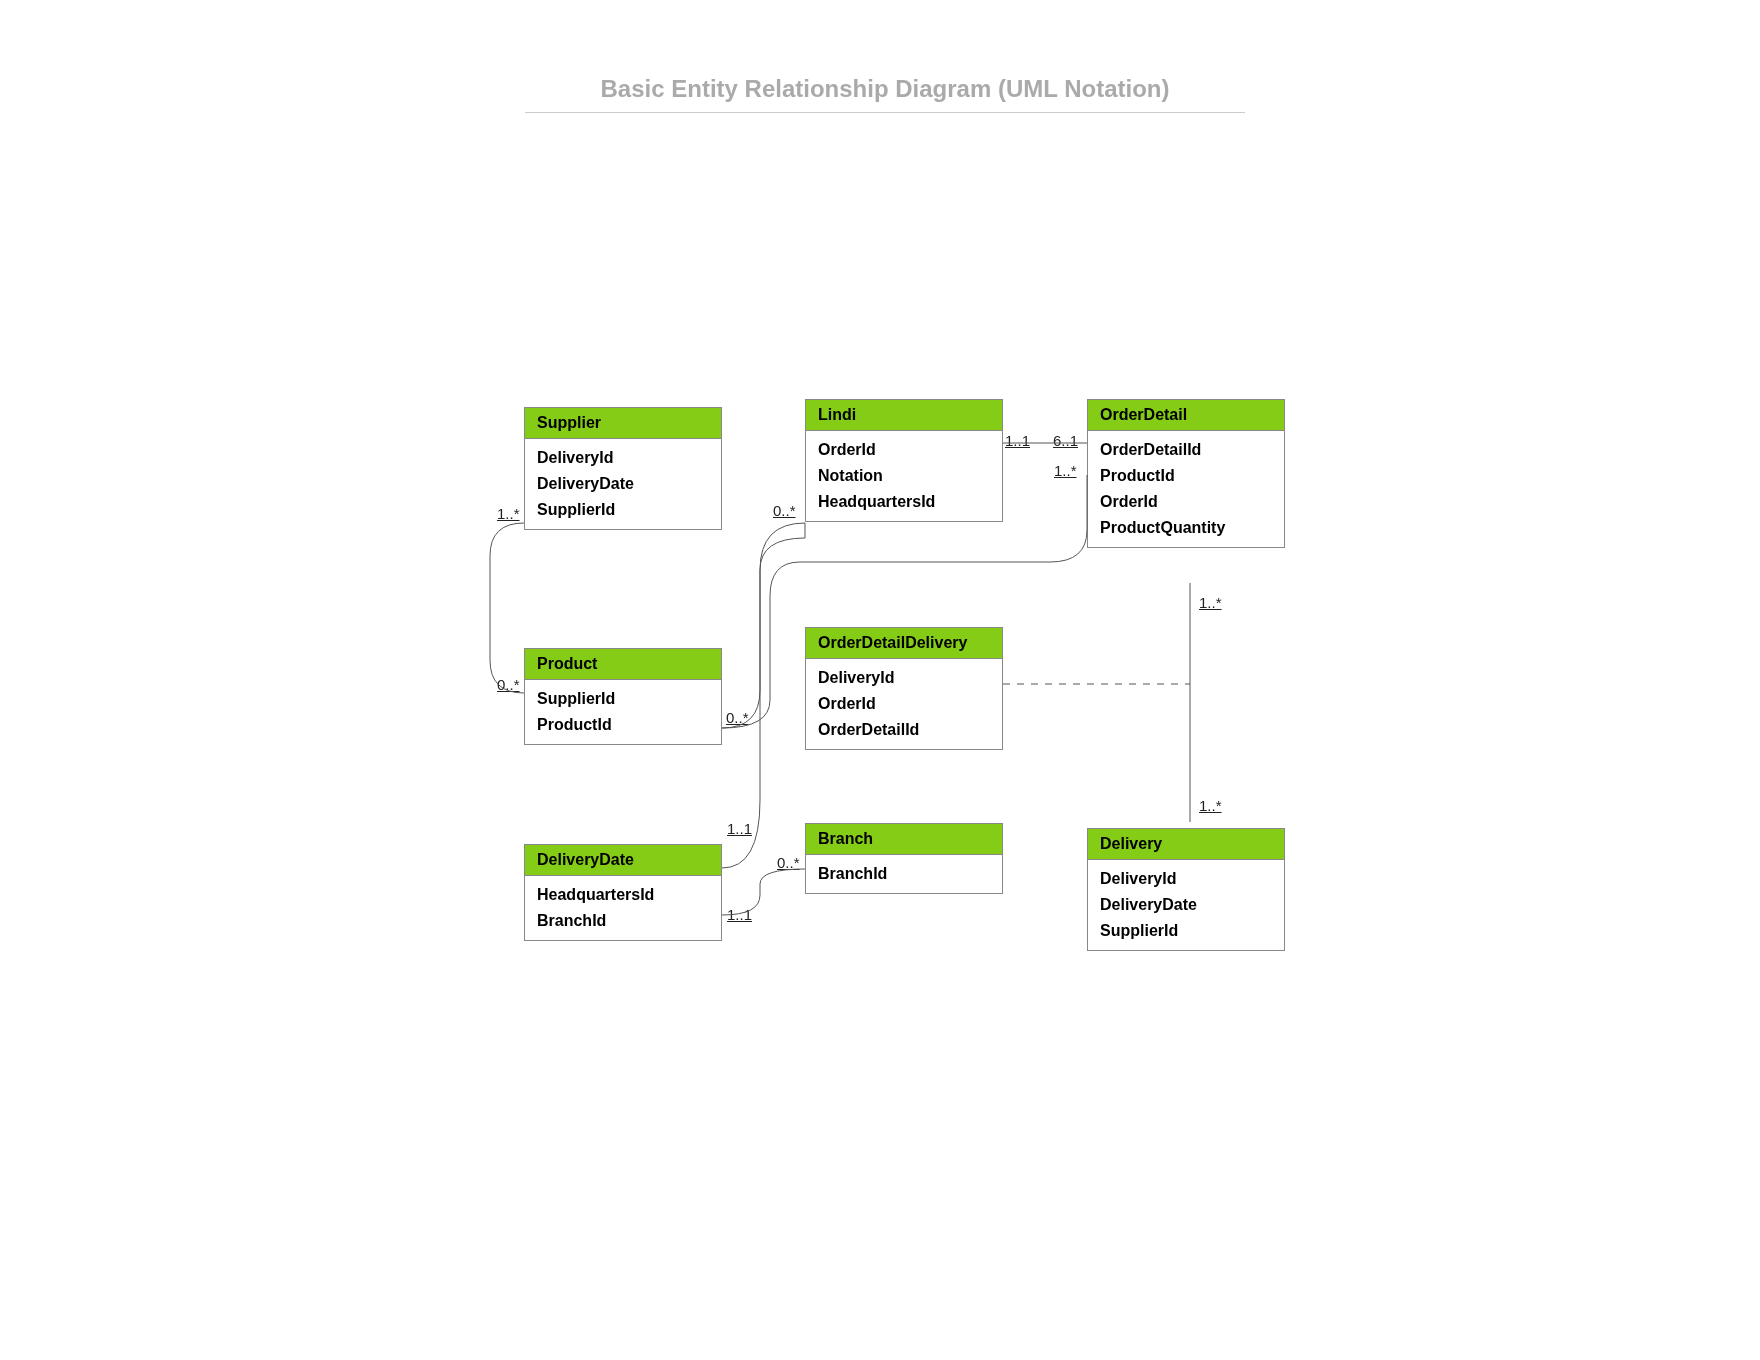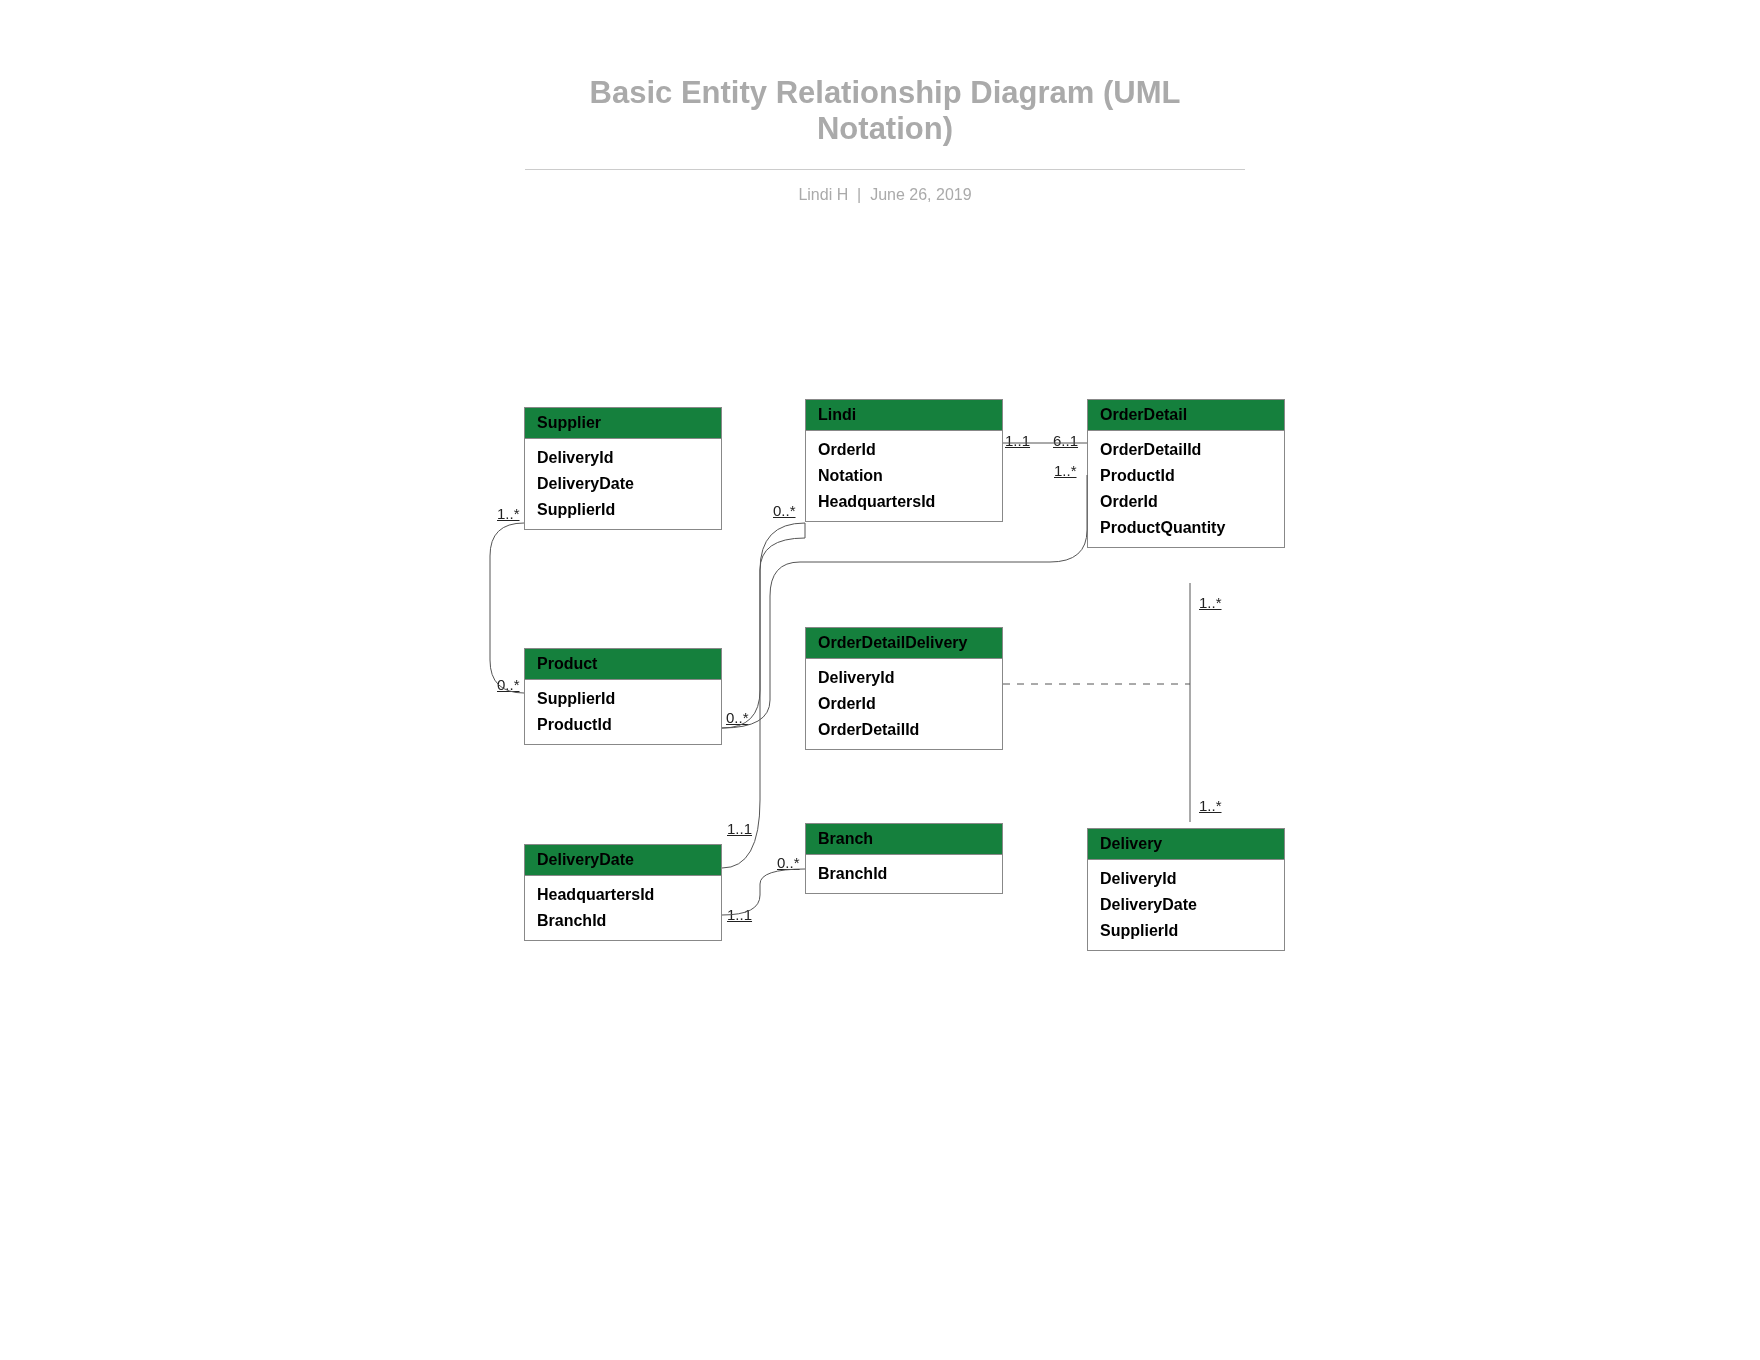--- a/index.html
+++ b/index.html
@@ -11,42 +11,42 @@
       position: relative;
     }
     .title-area {
       position: absolute;
       left: 525px;
       top: 75px;
       width: 720px;
       text-align: center;
     }
     .title {
-      font-size: 31px;
+      font-size: 24px;
       font-weight: bold;
       color: #aaa;
-      margin-bottom: 22px;
+      margin-bottom: 9px;
     }
     .hr {
       height: 1px;
       background: #ccc;
       margin-bottom: 16px;
     }
     .subtitle {
       font-size: 16px;
       color: #aaa;
     }
     .entity {
       position: absolute;
       border: 1px solid #888;
       background: #fff;
       font-size: 16px;
     }
     .entity-header {
-      background: #15803d;
+      background: #84cc16;
       border-bottom: 1px solid #888;
       padding: 6px 12px;
       font-weight: bold;
     }
     .entity-body {
       padding: 6px 12px;
     }
     .entity-row {
       padding: 4px 0;
       white-space: nowrap;
@@ -73,25 +73,20 @@
     path.dashed {
       stroke-dasharray: 7 7;
     }
   </style>
 </head>
 <body>
 
 <div class="title-area">
   <div class="title">Basic Entity Relationship Diagram (UML Notation)</div>
   <div class="hr"></div>
-  <div class="subtitle">
-    <span>Lindi H</span>
-    &nbsp;|&nbsp;
-    <span>June 26, 2019</span>
-  </div>
 </div>
 
 <div class="entity" style="left:524px;top:407px;width:196px">
   <div class="entity-header">Supplier</div>
   <div class="entity-body">
     <div class="entity-row">DeliveryId</div>
     <div class="entity-row">DeliveryDate</div>
     <div class="entity-row">SupplierId</div>
   </div>
 </div>

